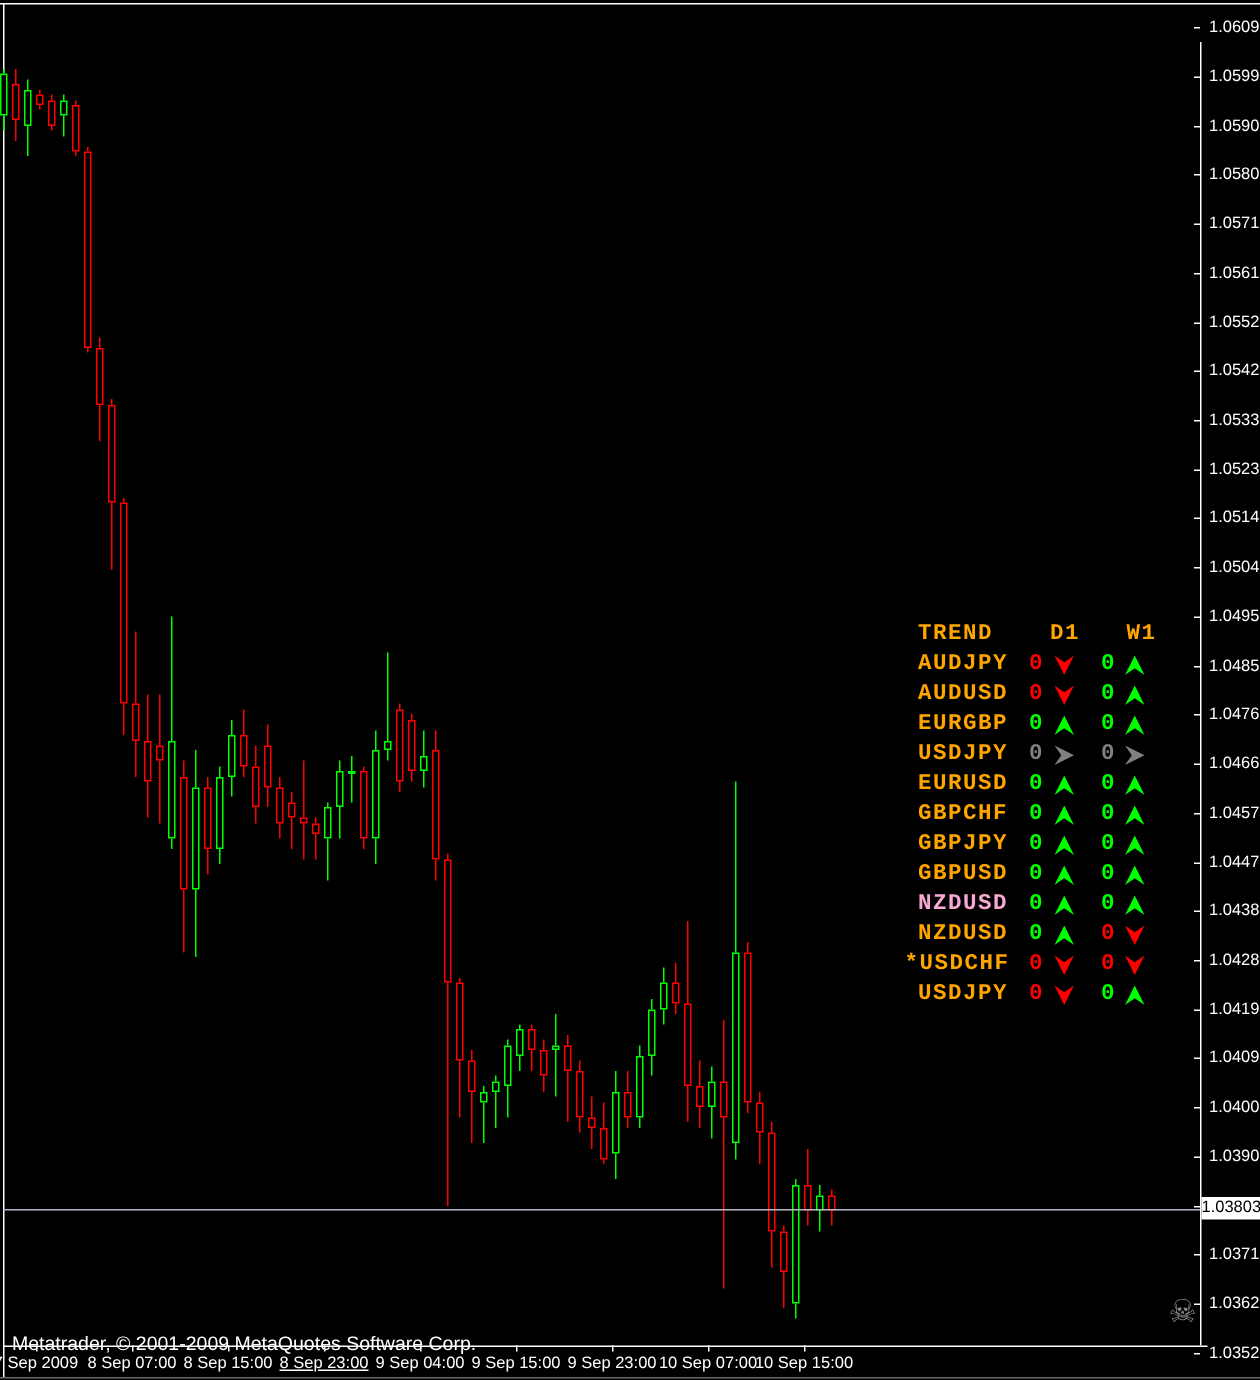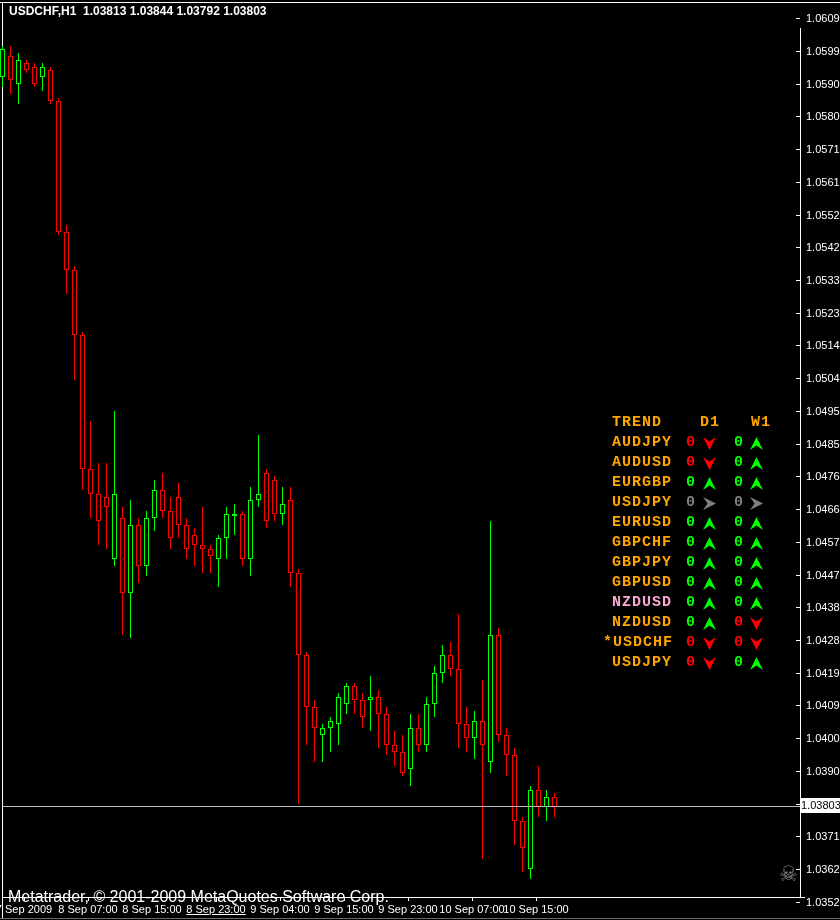--- a/index.html
+++ b/index.html
@@ -31,32 +31,31 @@
              font-size:11px;line-height:15px;text-align:center;z-index:5;}
   
   .panel-text{font-family:"Liberation Mono",monospace;font-weight:bold;font-size:15px;
               letter-spacing:1px;white-space:nowrap;}
   .arrow{width:13px;height:13px;display:inline-block;}
   .arrow.up{clip-path:polygon(50% 0,100% 100%,50% 65%,0 100%);}
   .arrow.down{clip-path:polygon(50% 100%,100% 0,50% 35%,0 0);}
   .arrow.flat{clip-path:polygon(0 0,100% 50%,35% 50%,0 100%,100% 50%,0 0,0 100%);
               clip-path:polygon(0 0,100% 50%,0 100%,35% 50%);}
   
-  #copyright{left:8px;top:888px;color:#ffffff;font-size:16px;white-space:nowrap;}
+  #copyright{left:8px;top:888px;color:#ffffff;font-size:13px;white-space:nowrap;}
   #skull{left:779px;top:862px;color:#8a8a8a;font-size:21px;font-family:"DejaVu Sans",sans-serif;}
 </style>
 </head>
 <body>
 
 <div id="stage">
   <div class="abs frame-top"></div>
   <div class="abs frame-left"></div>
   <div class="abs frame-bottom"></div>
 
-  <div class="abs" id="quote-bar">USDCHF,H1  1.03813 1.03844 1.03792 1.03803</div>
 
   <div class="abs" id="plot-layer">
       <div class="abs wick" style="left: 2px; top: 46px; height: 41px; background: rgb(0, 255, 0);"></div>
       <div class="abs body" style="left: 0px; top: 49px; height: 28px; border-color: rgb(0, 255, 0);"></div>
       <div class="abs wick" style="left: 10px; top: 46px; height: 48px; background: rgb(255, 0, 0);"></div>
       <div class="abs body" style="left: 8px; top: 56px; height: 24px; border-color: rgb(255, 0, 0);"></div>
       <div class="abs wick" style="left: 18px; top: 53px; height: 51px; background: rgb(0, 255, 0);"></div>
       <div class="abs body" style="left: 16px; top: 60px; height: 24px; border-color: rgb(0, 255, 0);"></div>
       <div class="abs wick" style="left: 26px; top: 60px; height: 13px; background: rgb(255, 0, 0);"></div>
       <div class="abs body" style="left: 24px; top: 63px; height: 7px; border-color: rgb(255, 0, 0);"></div>

